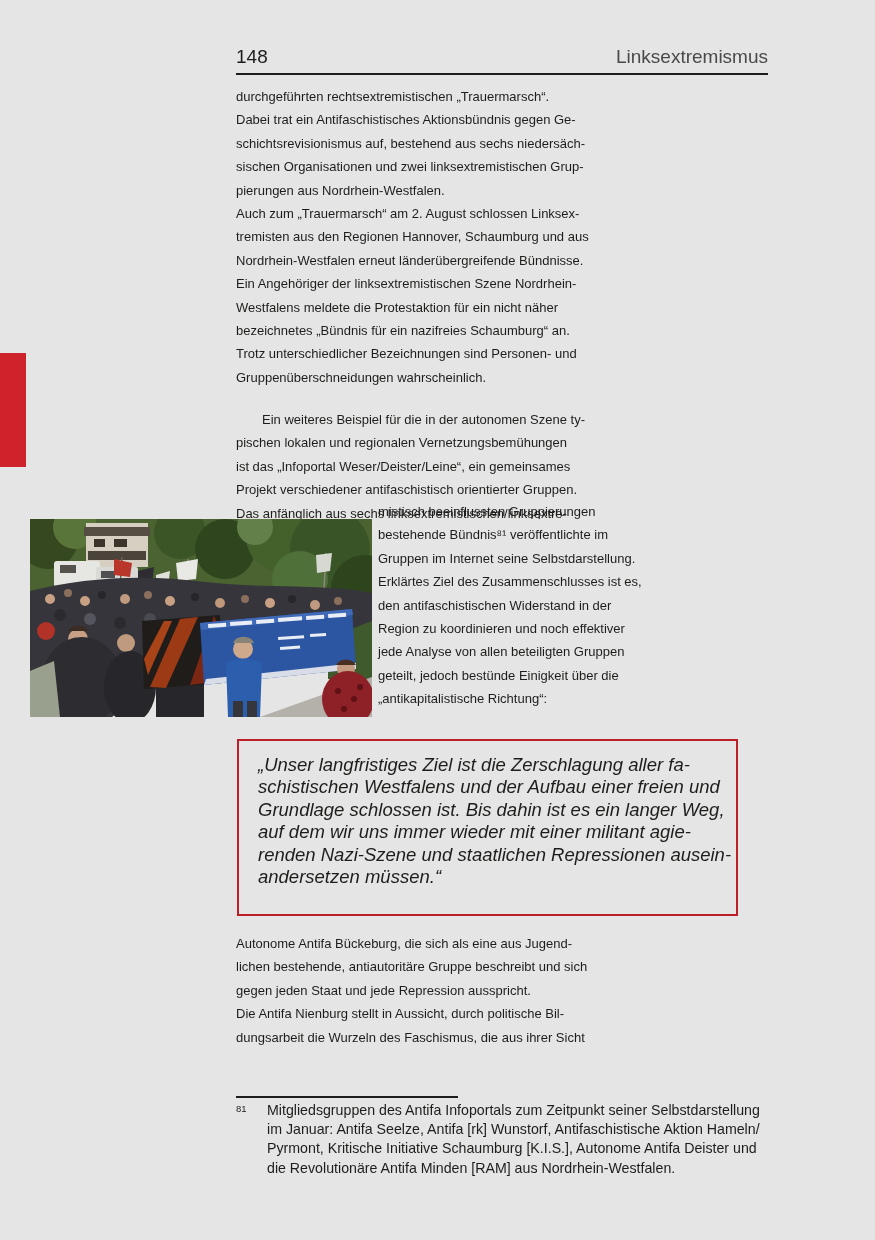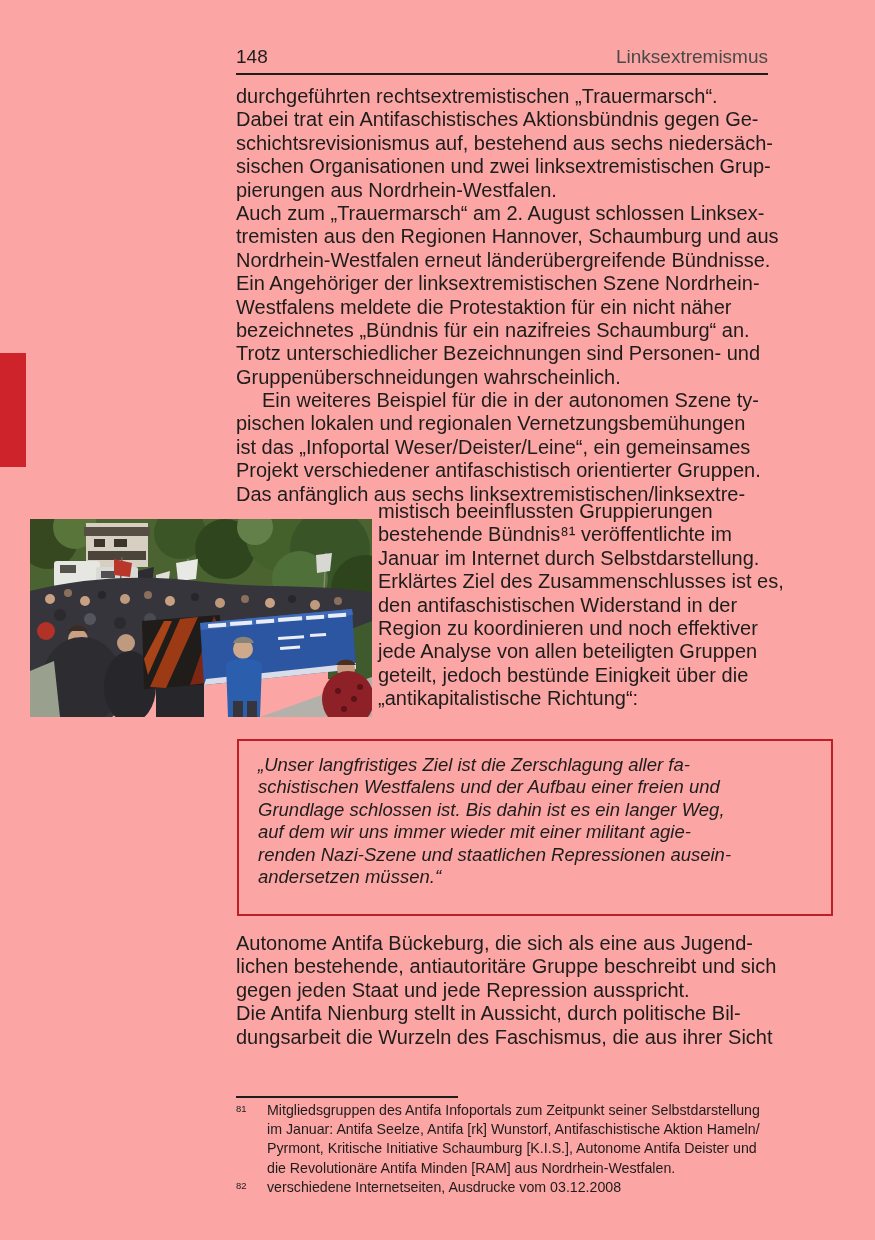--- a/index.html
+++ b/index.html
@@ -1,51 +1,51 @@
 <!DOCTYPE html>
 <html><head>
 <meta charset="utf-8">
 <style>
   html,body{margin:0;padding:0;background:#ffffff;}
   .page{
     position:relative;
     width:875px;height:1240px;
-    background:#fca5a5;
+    background:#e5e5e5;
     font-family:"Liberation Sans", sans-serif;
     color:#1d1d1b;
     overflow:hidden;
   }
   
   .redbar{position:absolute;left:0;top:353px;width:26px;height:114px;background:#ce232b;}
 
   
   .header{
     position:absolute;left:236px;top:46px;width:532px;
     display:flex;justify-content:space-between;align-items:baseline;
     border-bottom:2px solid #1d1d1b;padding-bottom:5px;
   }
   .pagenum{font-size:19px;color:#1d1d1b;}
   .section{font-size:19px;color:#4a4a48;}
 
   
-  .block{position:absolute;font-size:20px;line-height:23.4px;color:#1d1d1b;}
+  .block{position:absolute;font-size:13px;line-height:23.4px;color:#1d1d1b;}
   .block .line{white-space:nowrap;}
   .b1{left:236px;top:85px;width:532px;}
   .b2{left:236px;top:389px;width:532px;}
-  .indent-first .line:first-child{text-indent:26px;}
+  .indent-first .line:first-child{text-indent:26px;margin-top:19px;}
   .col{left:378px;top:500px;width:392px;}
   .b3{left:236px;top:932px;width:540px;}
 
   
   .photo{position:absolute;left:30px;top:519px;width:342px;height:198px;margin:0;padding:0;}
   .photo svg{display:block;}
 
   
   .quotebox{
-    position:absolute;left:237px;top:739px;width:596px;height:177px;
+    position:absolute;left:237px;top:739px;width:501px;height:177px;
     box-sizing:border-box;border:2px solid #bc2026;
     padding:13px 16px 0 19px;overflow:hidden;
   }
   .quotebox .line{
     font-size:18.5px;line-height:22.4px;font-style:italic;white-space:nowrap;color:#1d1d1b;
   }
 
   
   .fnrule{position:absolute;left:236px;top:1096px;width:222px;height:2px;background:#1d1d1b;}
   .footnotes{position:absolute;left:236px;top:1101px;width:560px;}
@@ -209,21 +209,21 @@
         <circle cx="330" cy="168" r="3" fill="#5e1216"></circle>
       </g>
 
       <polygon points="0,152 24,142 30,198 0,198" fill="#9aa08e"></polygon>
     </svg>
   </figure>
 
   <div class="block col">
       <div class="line">mistisch beeinflussten Gruppierungen</div>
       <div class="line">bestehende Bündnis⁸¹ veröffentlichte im</div>
-      <div class="line">Januar im Internet durch Selbstdarstellung.</div>
+      <div class="line">Gruppen im Internet seine Selbstdarstellung.</div>
       <div class="line">Erklärtes Ziel des Zusammenschlusses ist es,</div>
       <div class="line">den antifaschistischen Widerstand in der</div>
       <div class="line">Region zu koordinieren und noch effektiver</div>
       <div class="line">jede Analyse von allen beteiligten Gruppen</div>
       <div class="line">geteilt, jedoch bestünde Einigkeit über die</div>
       <div class="line">„antikapitalistische Richtung“:</div>
     </div>
 
   <div class="quotebox">
     <div>
@@ -249,21 +249,15 @@
   <div class="footnotes">
     <div class="footnote">
       <span class="fn-marker">81</span>
       <div class="fn-text">
           <div class="line">Mitgliedsgruppen des Antifa Infoportals zum Zeitpunkt seiner Selbstdarstellung</div>
           <div class="line">im Januar: Antifa Seelze, Antifa [rk] Wunstorf, Antifaschistische Aktion Hameln/</div>
           <div class="line">Pyrmont, Kritische Initiative Schaumburg [K.I.S.], Autonome Antifa Deister und</div>
           <div class="line">die Revolutionäre Antifa Minden [RAM] aus Nordrhein-Westfalen.</div>
         </div>
     </div>
-    <div class="footnote">
-      <span class="fn-marker">82</span>
-      <div class="fn-text">
-          <div class="line">verschiedene Internetseiten, Ausdrucke vom 03.12.2008</div>
-        </div>
-    </div>
   </div>
 
 </div>
 
 </body></html>

